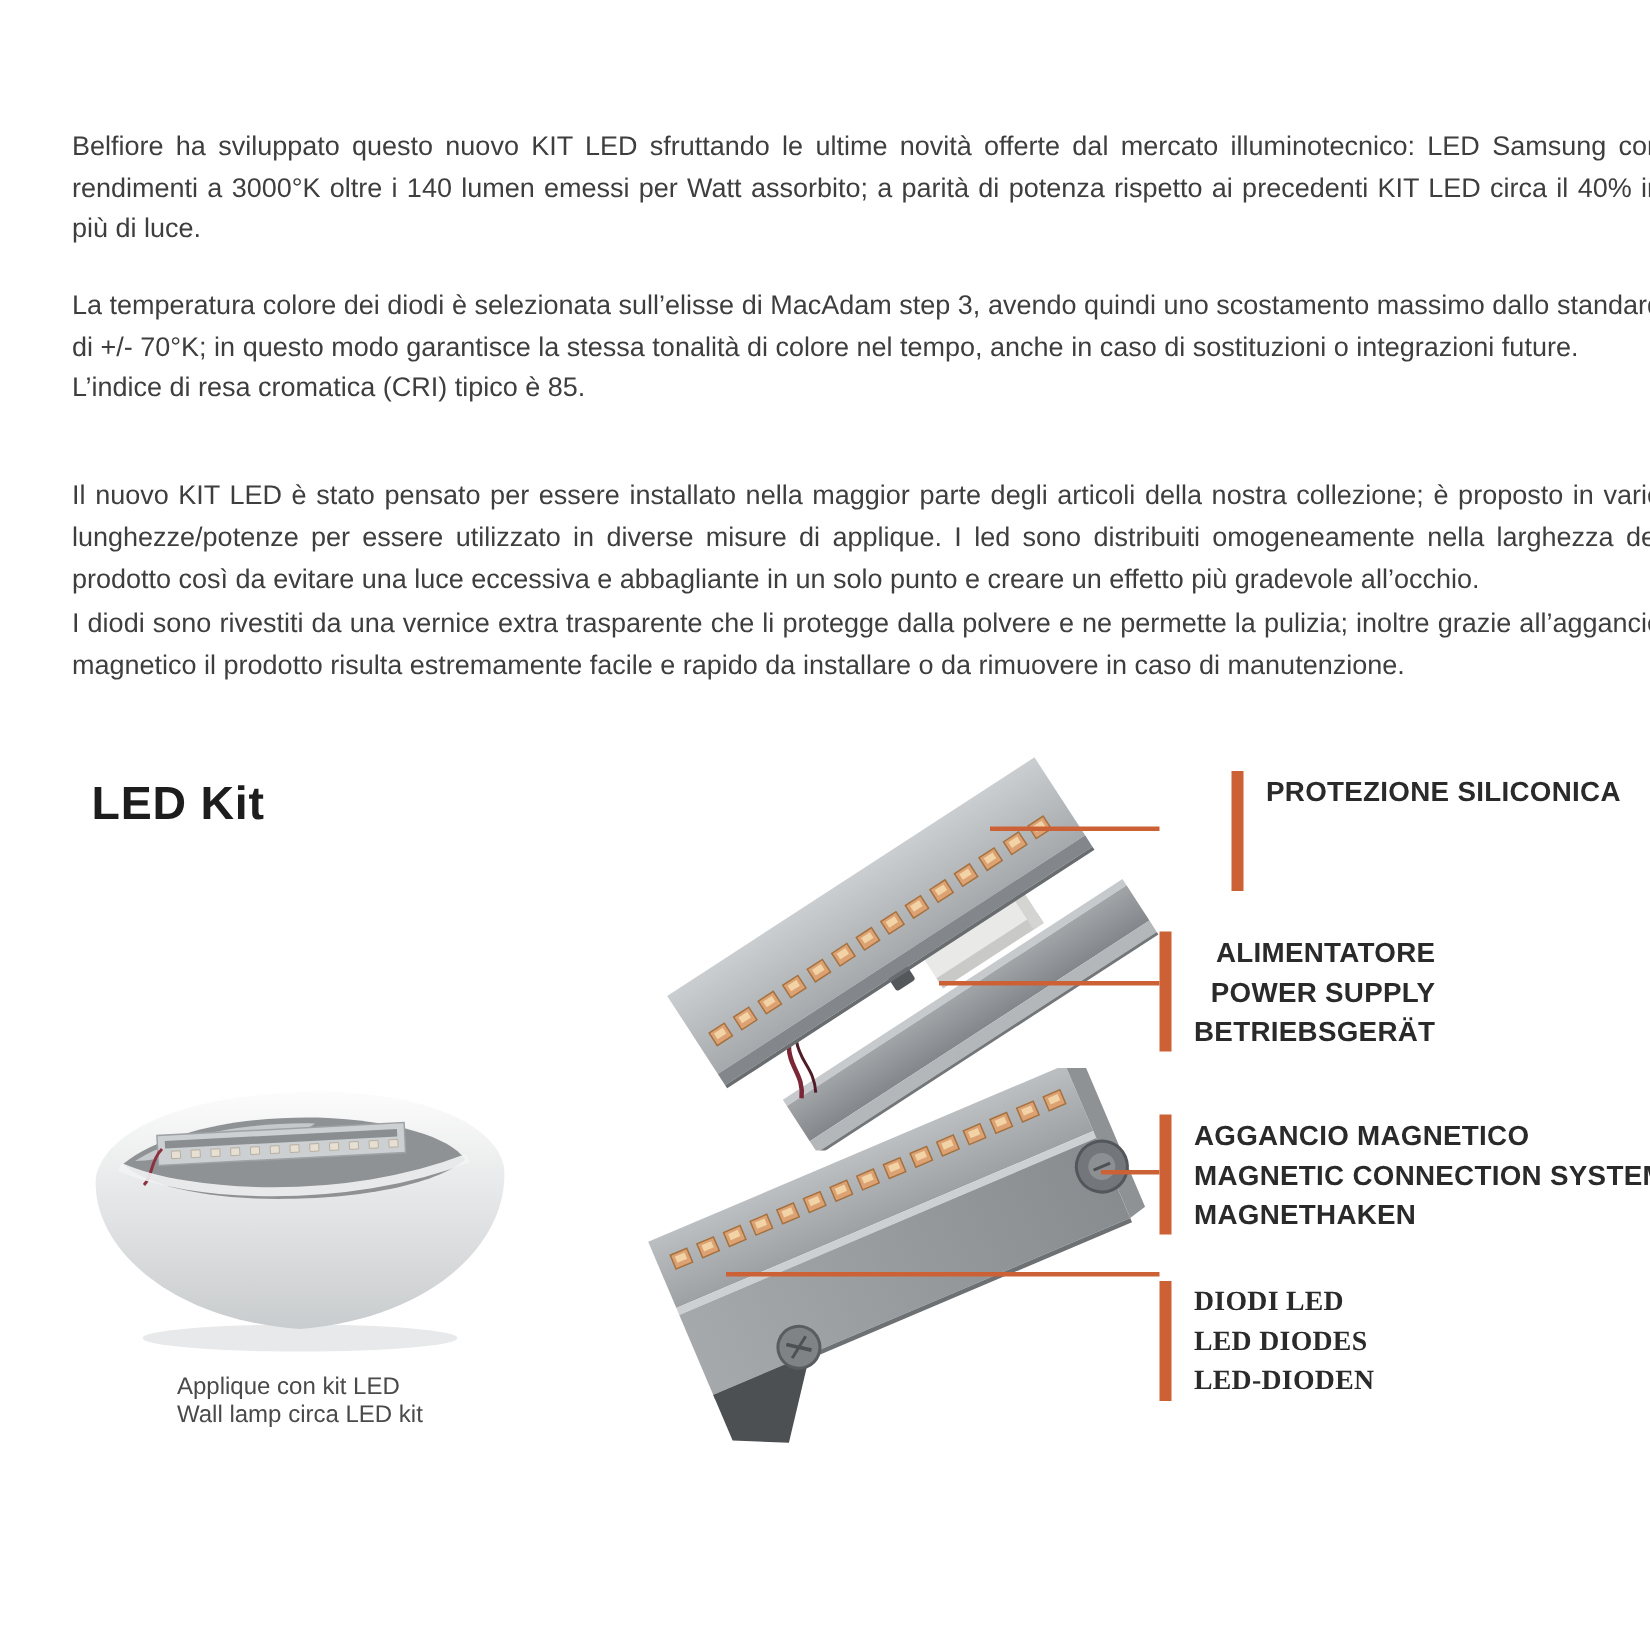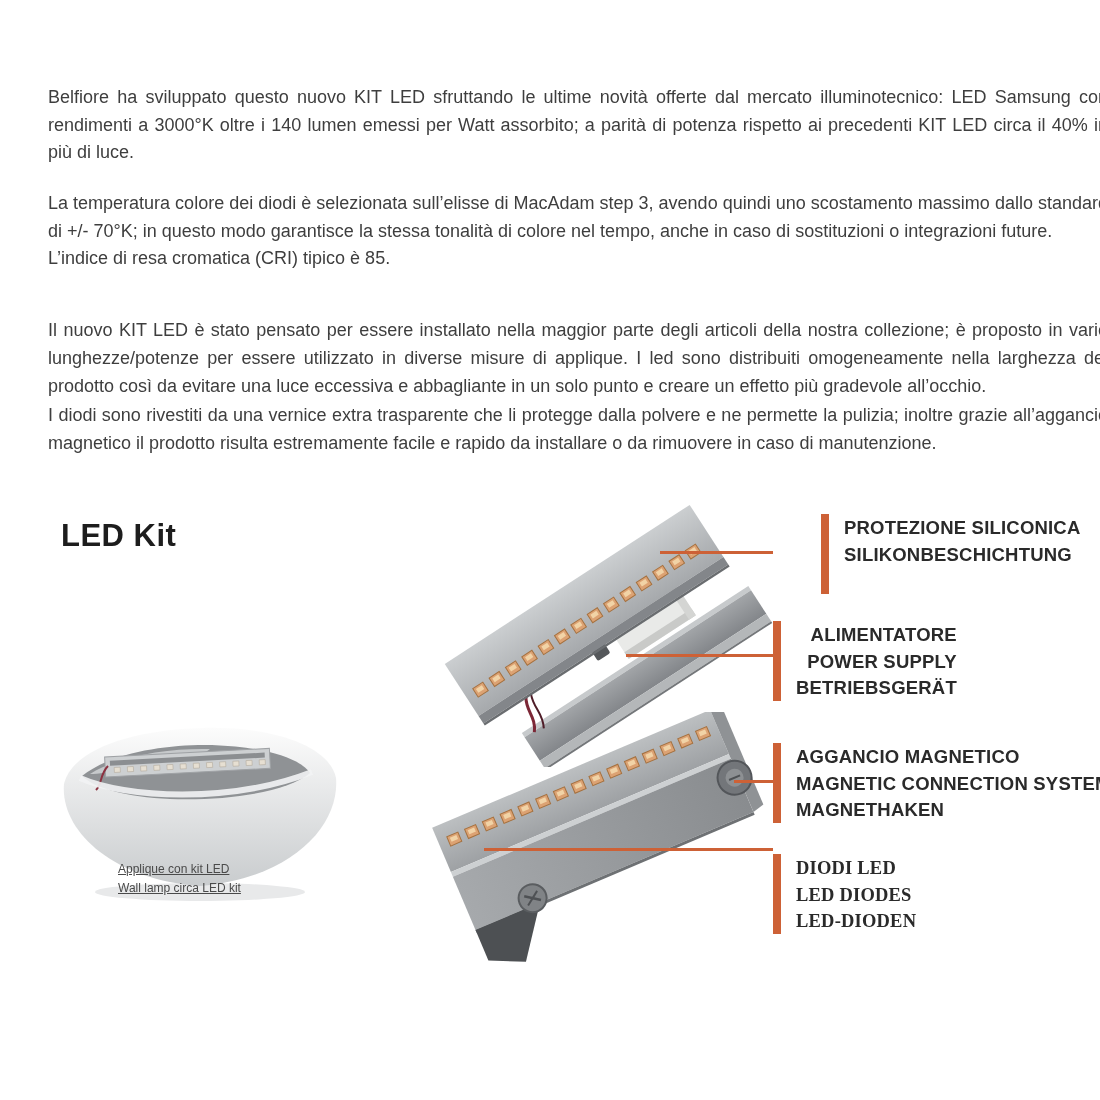--- a/index.html
+++ b/index.html
@@ -34,22 +34,22 @@
   .callout{position:absolute;left:745px;display:flex;z-index:6;}
   #callout1{top:514px;padding-left:48px;} #callout2{top:621px;text-align:right;} #callout3{top:743px;} #callout4{top:854px;font-family:Liberation Serif, serif;}
   .callout .bar{width:8px;height:80px;background:var(--accent,#cd6136);flex:none;}
   .callout .lines{
     margin-left:15px;padding-top:1px;
     font-size:18.5px;font-weight:700;line-height:26.5px;letter-spacing:.2px;
     color:var(--callout-text,#2a2a2a);
   }
   .callout .lines span{display:block;}
   .caption{
-    position:absolute;left:90px;top:860px;
-    font-size:12px;line-height:18.5px;color:var(--caption-text,#4a4a4a);text-decoration:underline;
+    position:absolute;left:90px;top:916px;
+    font-size:16px;line-height:18.5px;color:var(--caption-text,#4a4a4a);
   }
   .caption span{display:block;}
 </style>
 </head>
 <body>
 
 <div class="page">
 
   <p class="para" id="p1">Belfiore ha sviluppato questo nuovo KIT LED sfruttando le ultime novità offerte dal mercato illuminotecnico: LED Samsung con rendimenti a 3000°K oltre i 140 lumen emessi per Watt assorbito; a parità di potenza rispetto ai precedenti KIT LED circa il 40% in più di luce.</p>
   <p class="para" id="p2">La temperatura colore dei diodi è selezionata sull’elisse di MacAdam step 3, avendo quindi uno scostamento massimo dallo standard di +/- 70°K; in questo modo garantisce la stessa tonalità di colore nel tempo, anche in caso di sostituzioni o integrazioni future.
@@ -202,21 +202,20 @@
 
   <div class="connector" id="line1"></div>
   <div class="connector" id="line2"></div>
   <div class="connector" id="line3"></div>
   <div class="connector" id="line4"></div>
 
   <div class="callout" id="callout1">
     <div class="bar"></div>
     <div class="lines">
       <span>PROTEZIONE SILICONICA</span>
-      <span>SILIKONBESCHICHTUNG</span>
     </div>
   </div>
 
   <div class="callout" id="callout2">
     <div class="bar"></div>
     <div class="lines">
       <span>ALIMENTATORE</span>
       <span>POWER SUPPLY</span>
       <span>BETRIEBSGERÄT</span>
     </div>

